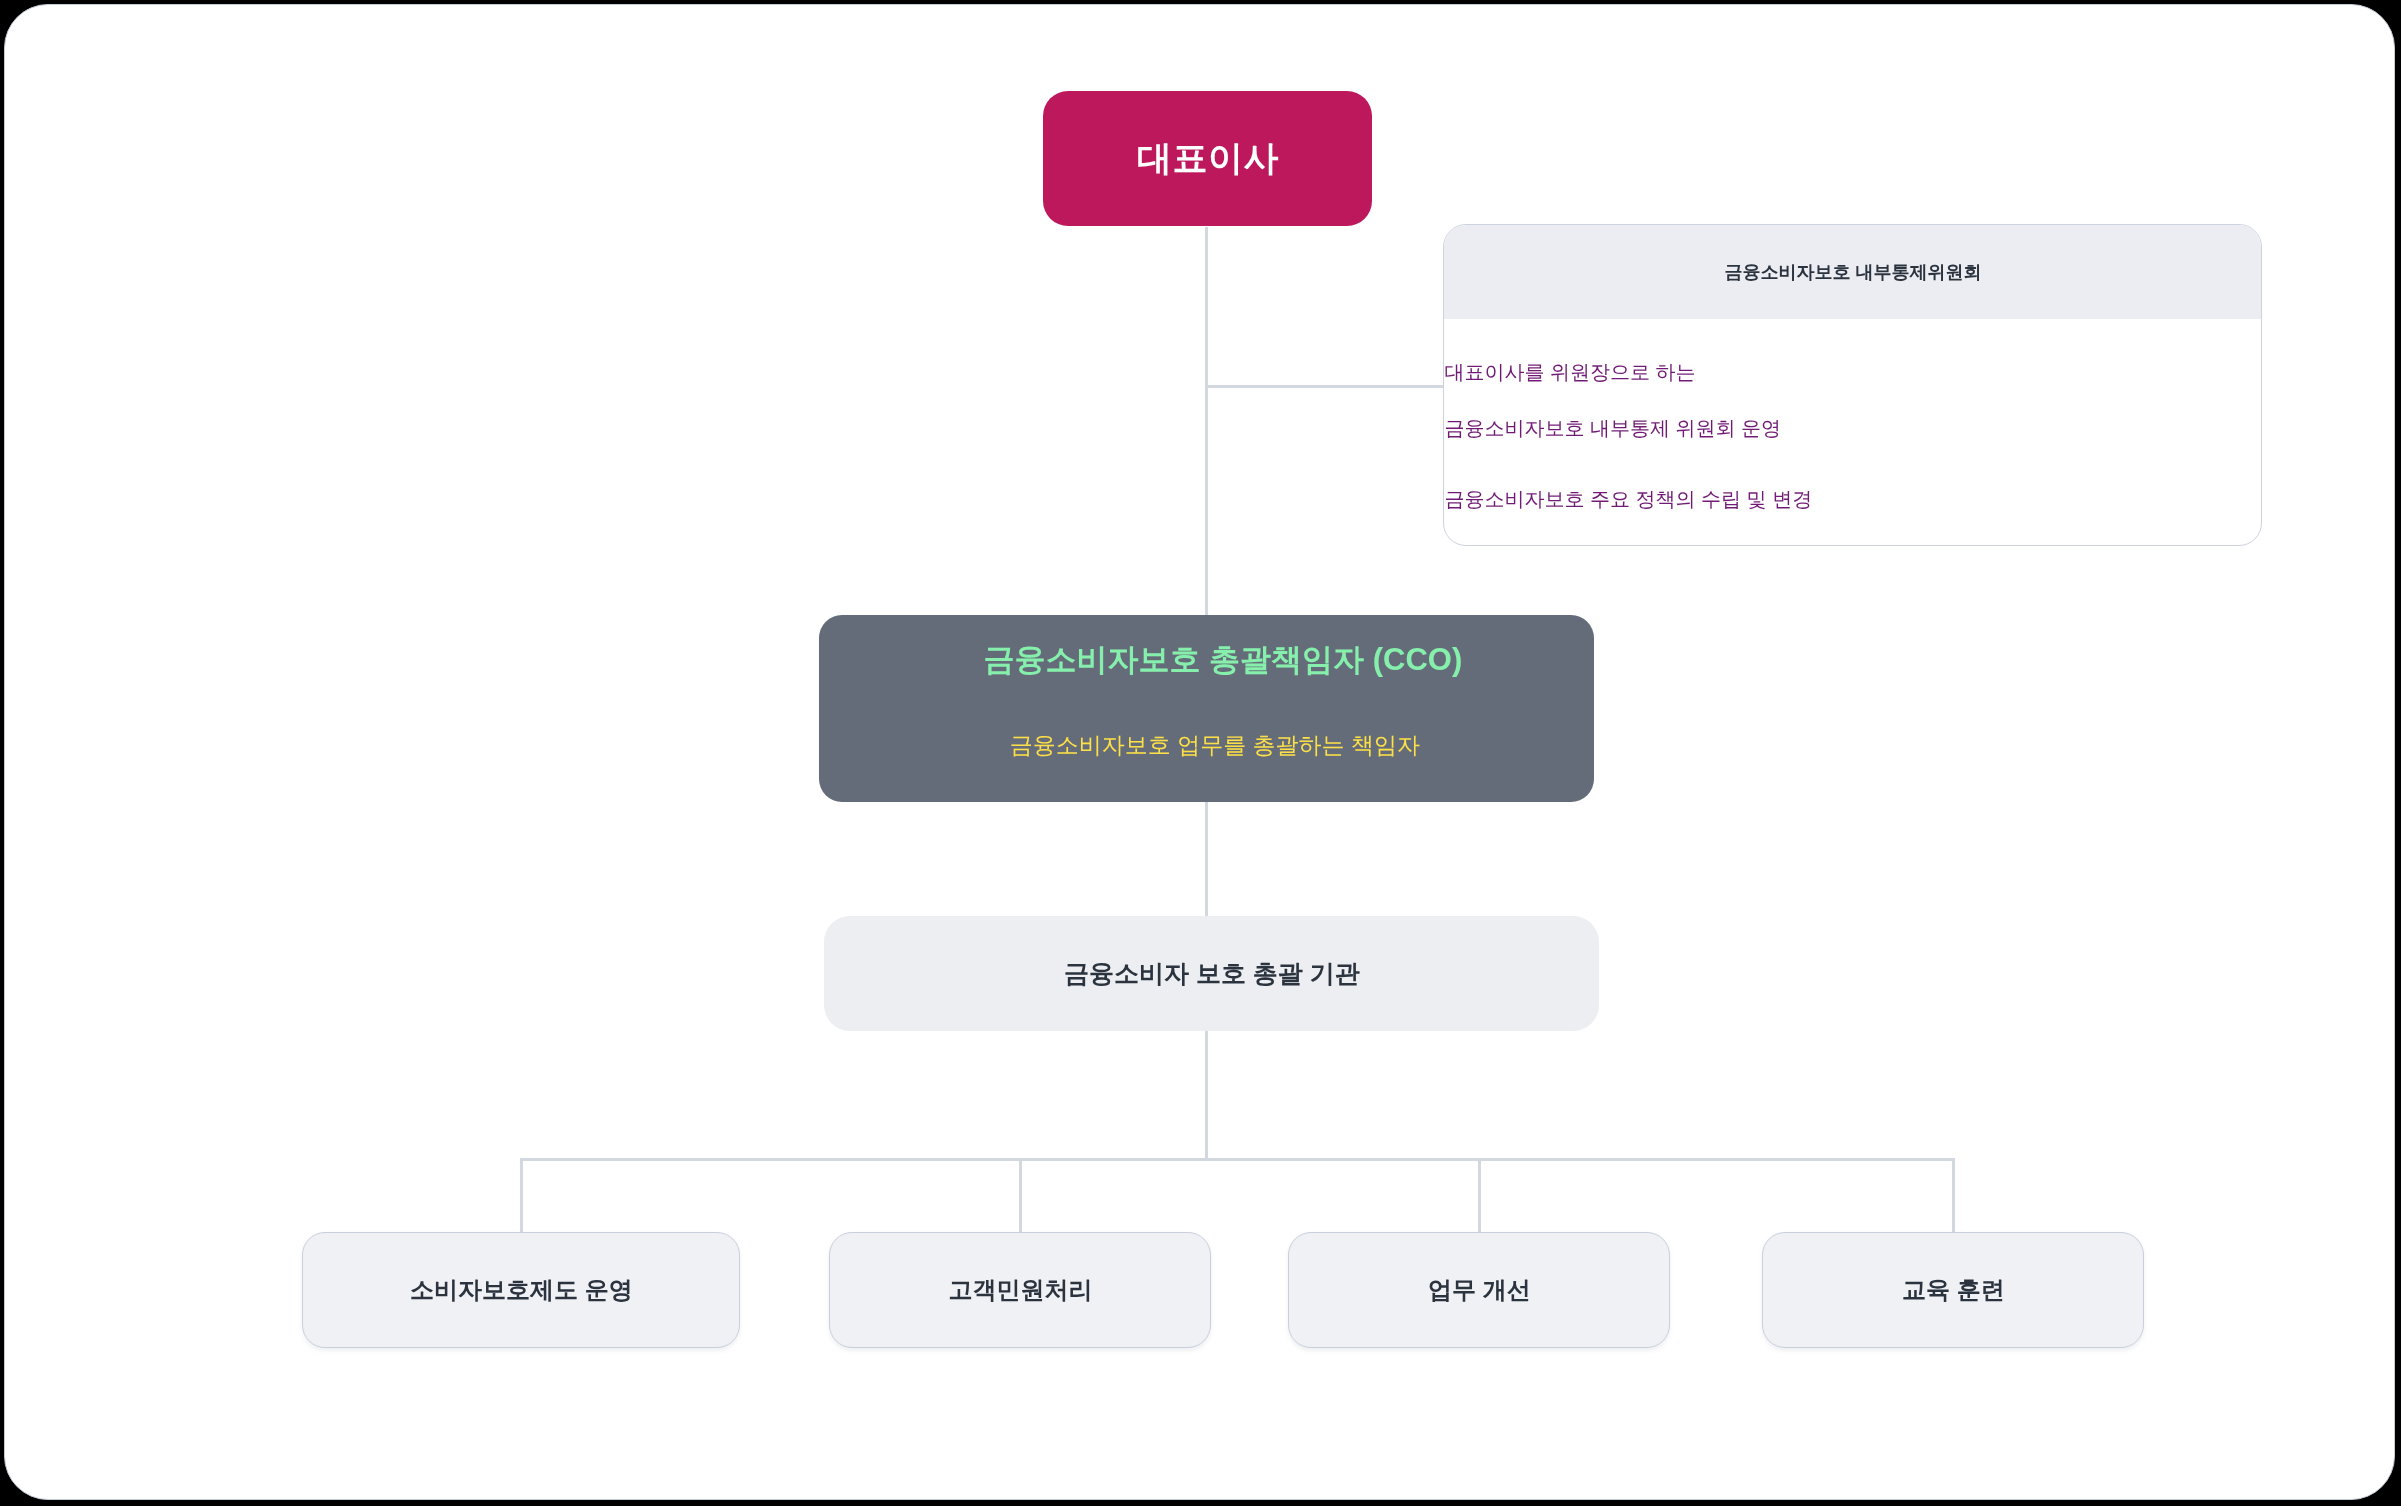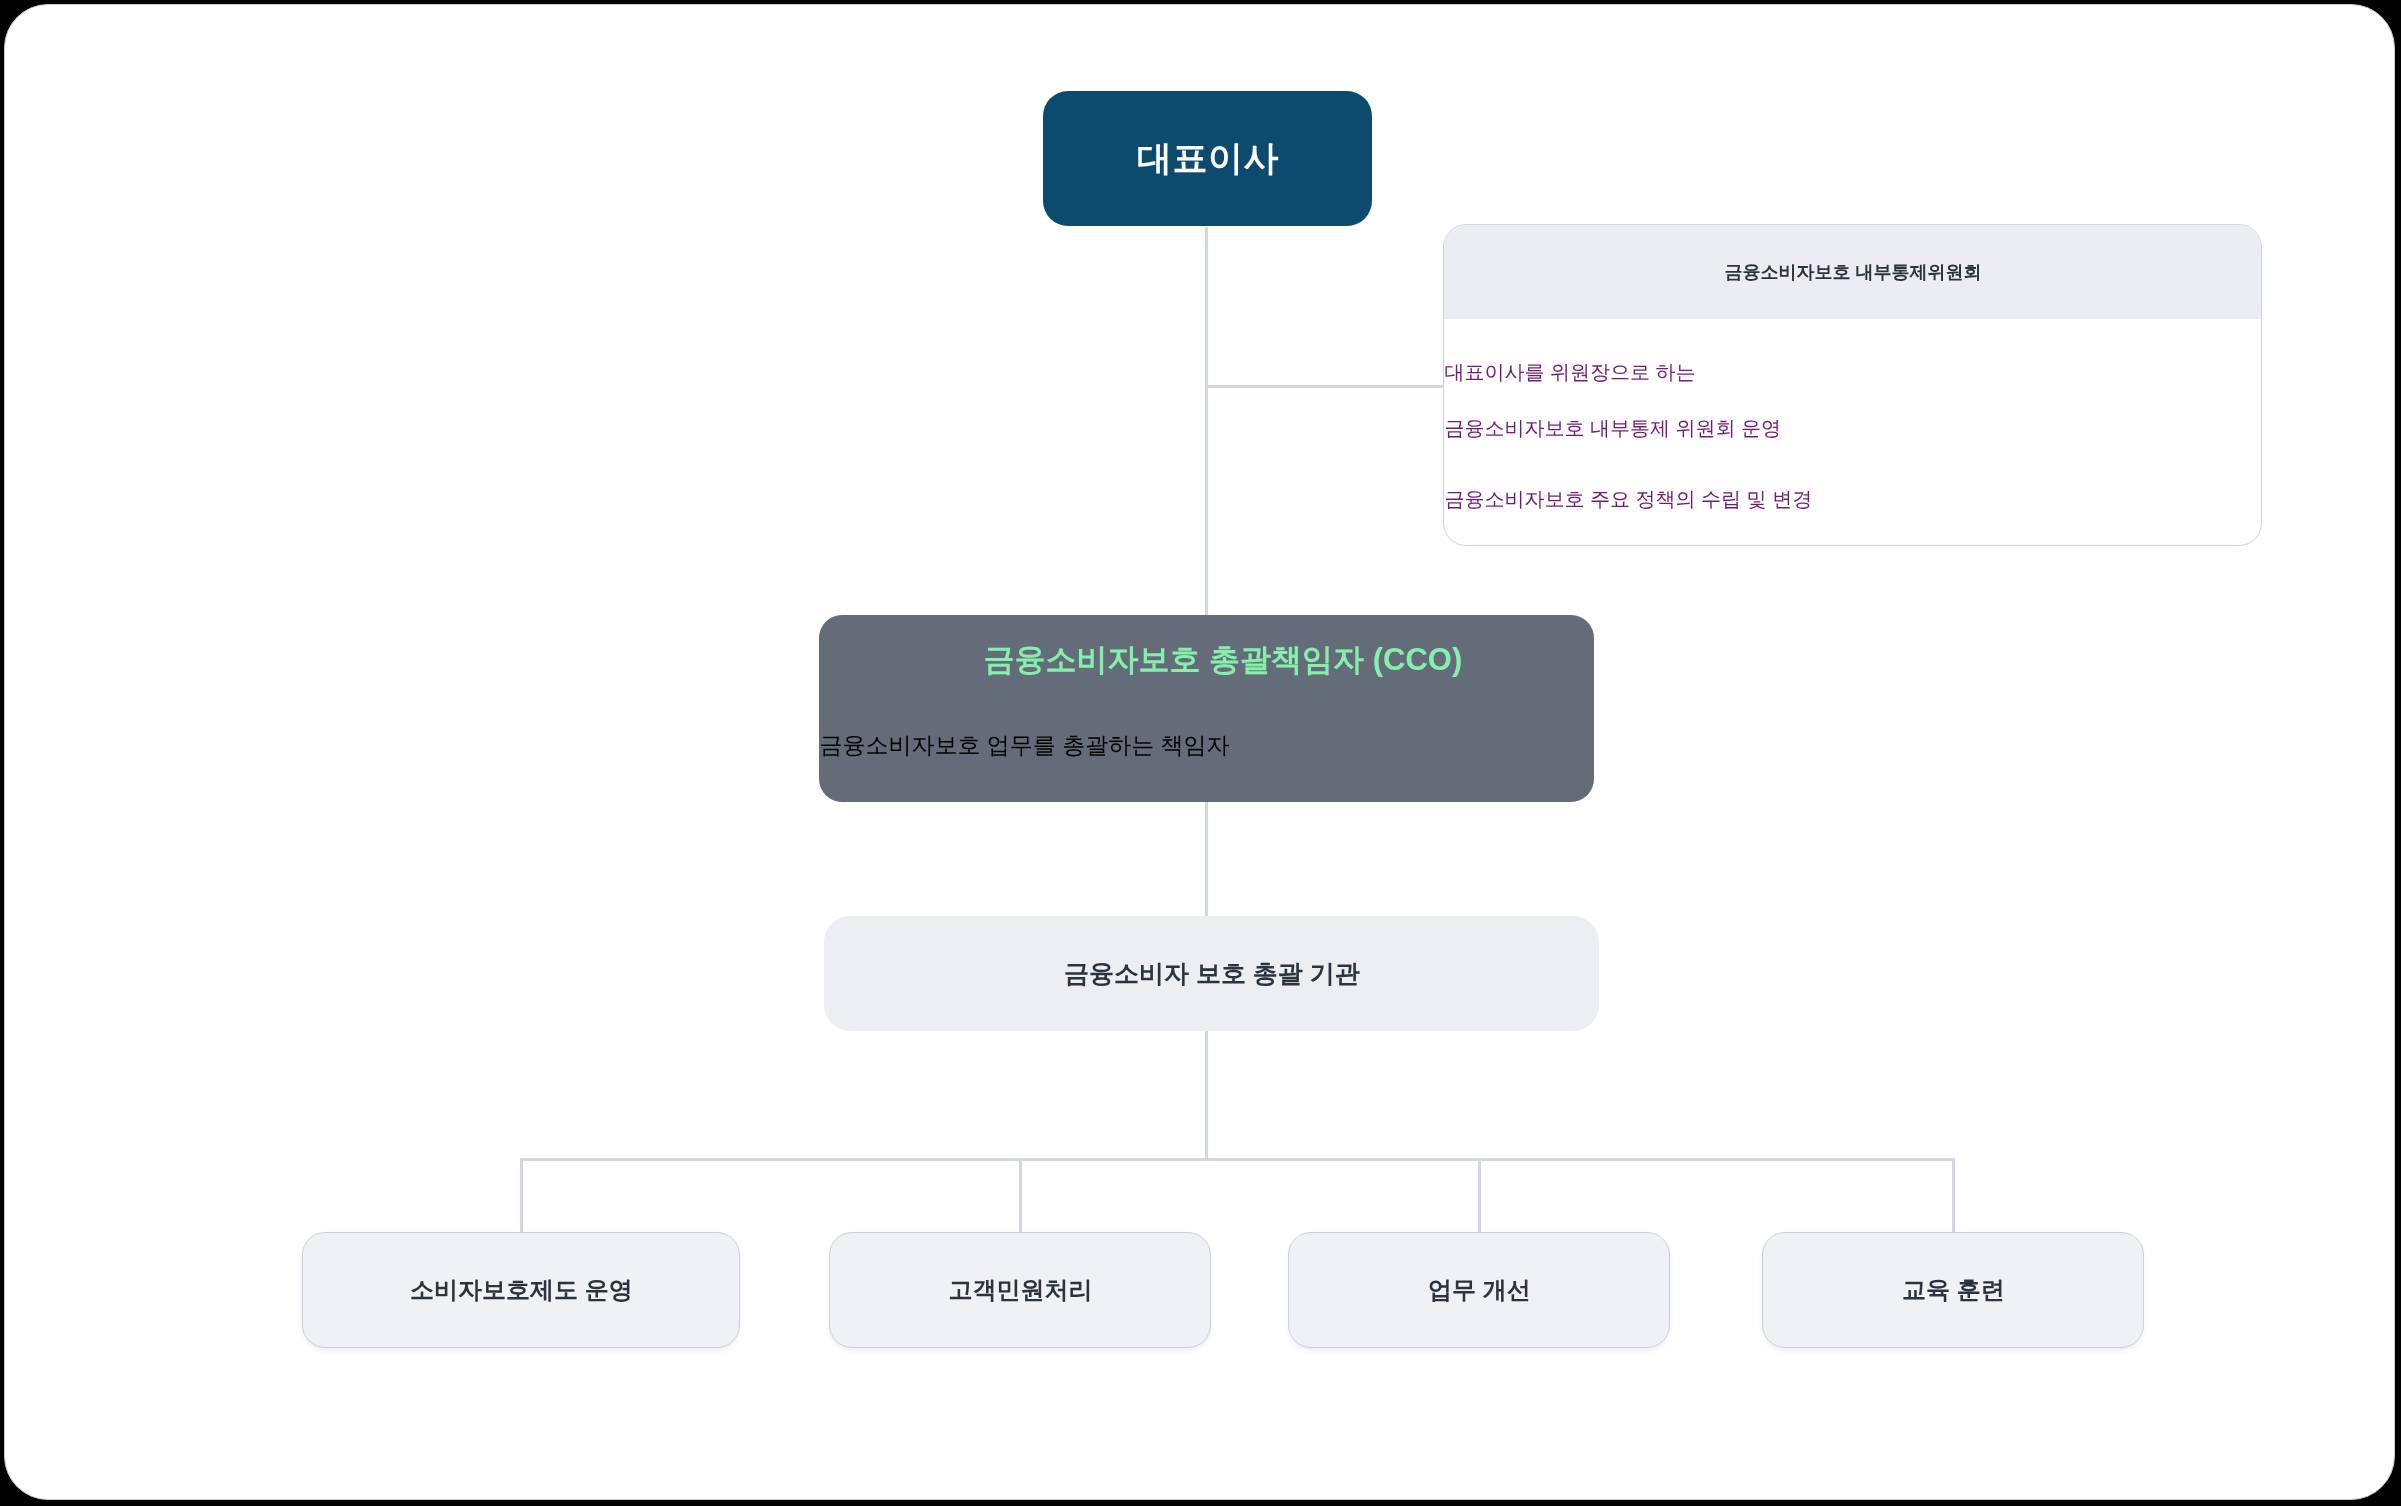--- a/index.html
+++ b/index.html
@@ -31,21 +31,21 @@
   
   .line {
     position: absolute;
     background: #d3d7e0;
   }
 
   
   .ceo {
     left: 1038px; top: 86px;
     width: 329px; height: 135px;
-    background: #0c4a6e;
+    background: #be185d;
     border-radius: 25px;
     display: flex; align-items: center; justify-content: center;
   }
   .ceo .label {
     color: #ffffff;
     font-size: 35px;
     font-weight: 700;
     letter-spacing: 0.5px;
   }
 
@@ -97,24 +97,25 @@
     text-align: center;
     color: #86efac;
     font-size: 31px;
     font-weight: 700;
     padding-left: 16px;
   }
   .cco .subtitle {
     position: absolute;
     left: 0; top: 116px; width: 100%;
     height: 29.5px; line-height: 29.5px;
-    text-align: left;
-    color: #000000;
+    text-align: center;
+    color: #fde047;
     font-size: 23px;
     font-weight: 400;
+    padding-left: 8px;
   }
 
   
   .org {
     left: 819px; top: 911px;
     width: 775px; height: 115px;
     background: #eceef2;
     border-radius: 26px;
     display: flex; align-items: center; justify-content: center;
   }

